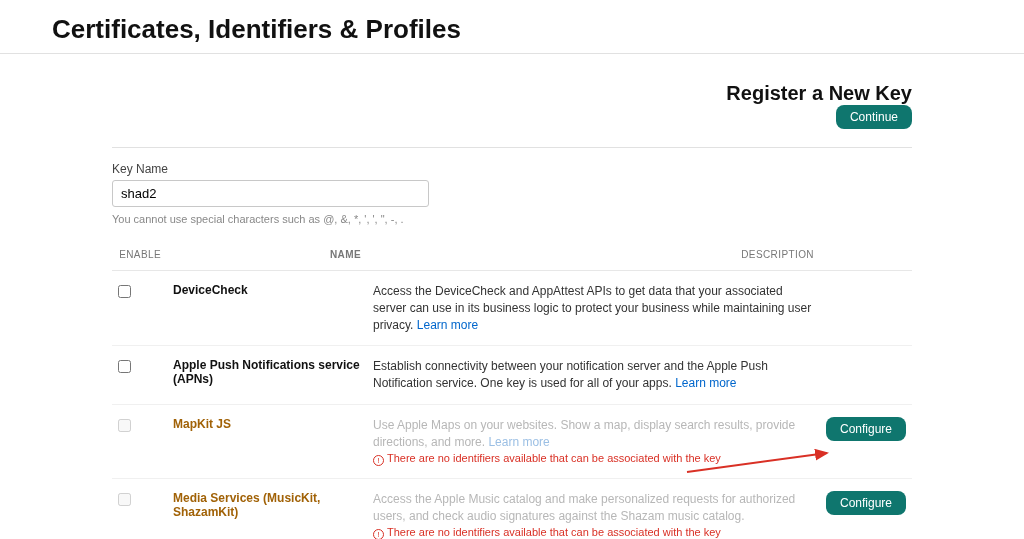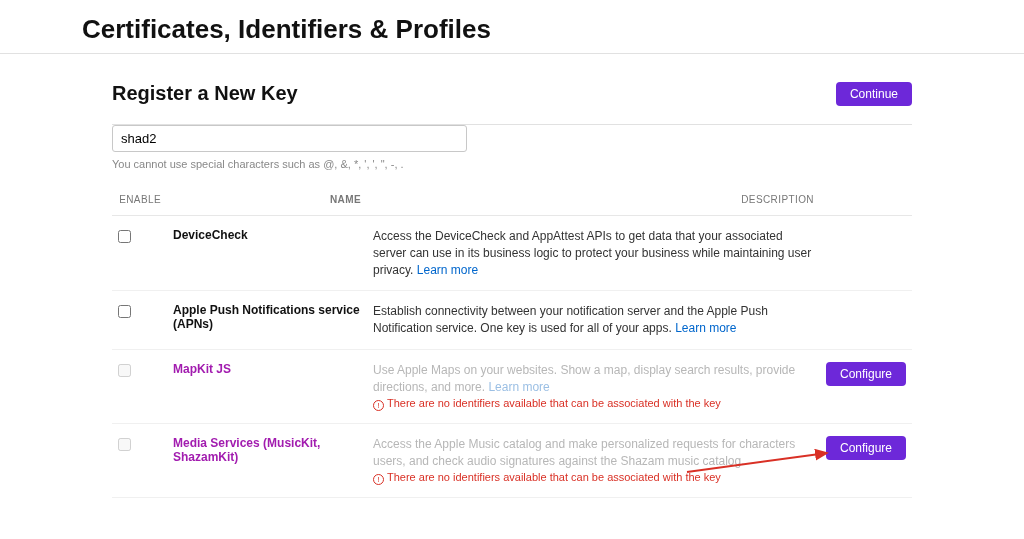--- a/index.html
+++ b/index.html
@@ -5,62 +5,64 @@
   * { box-sizing: border-box; margin: 0; padding: 0; }
   body {
     font-family: -apple-system, BlinkMacSystemFont, "Segoe UI", Helvetica, Arial, sans-serif;
     background: #fff;
     color: #111;
     width: 1024px;
   }
   .page-title {
     font-size: 26px;
     font-weight: 700;
-    padding: 14px 0 8px 82px;
+    padding: 14px 0 8px 52px;
     border-bottom: 1px solid #e1e1e1;
   }
   .container {
     margin: 0 auto;
     width: 800px;
     padding-top: 20px;
   }
   .back-link {
     color: #0066cc;
     font-size: 12px;
     cursor: pointer;
   }
   .header-row {
     display: flex;
     justify-content: space-between;
-    align-items: flex-start;
+    align-items: flex-end;
     margin: 8px 0 18px 0;
+    flex-direction: column;
   }
   .register-title {
     font-size: 20px;
     font-weight: 700;
   }
   .btn {
     font-size: 12px;
     padding: 5px 14px;
     border-radius: 4px;
     border: none;
     cursor: pointer;
   }
   .btn-disabled {
-    background: #6d28d9;
+    background: #0f766e;
     color: #fff;
+    border-radius: 8px;
   }
   .hr { border-top: 1px solid #e1e1e1; }
   .key-name-label {
     font-size: 12px;
     color: #444;
     margin: 14px 0 4px 0;
   }
   .key-input {
-    width: 355px;
+    width: 317px;
     padding: 5px 8px;
     font-size: 13px;
     border: 1px solid #c8c8c8;
     border-radius: 3px;
   }
   .hint {
     font-size: 11px;
     color: #888;
     margin: 6px 0 14px 0;
   }
@@ -81,21 +83,21 @@
     padding: 12px 6px;
     font-size: 12px;
     vertical-align: top;
     border-bottom: 1px solid #f0f0f0;
   }
   .col-enable { width: 55px; }
   .col-name { width: 200px; font-weight: 700; }
   .col-desc { color: #333; line-height: 1.4; }
   .col-action { width: 80px; text-align: right; }
   .disabled-row td { color: #b7b7b7; }
-  .disabled-row .col-name { color: #a21caf; }
+  .disabled-row .col-name { color: #a16207; }
   .disabled-row .learn { color: #9bbfe4; }
   .learn { color: #0066cc; cursor: pointer; }
   .err {
     color: #d93025;
     font-size: 11px;
   }
   .err::before {
     content: "①";
     content: "";
   }
@@ -128,20 +130,21 @@
 <div class="container content-wrap">
 
 
   <div class="header-row">
     <h2 class="register-title">Register a New Key</h2>
     <button class="btn btn-disabled">Continue</button>
   </div>
 
   <div class="hr"></div>
 
+  <div class="key-name-label">Key Name</div>
   <input class="key-input" type="text" value="shad2" style="">
   <div class="hint">You cannot use special characters such as @, &amp;, *, ', ', ", -, .</div>
 
   <table>
     <thead>
       <tr>
         <th class="col-enable">ENABLE</th>
         <th class="col-name">NAME</th>
         <th>DESCRIPTION</th>
         <th class="col-action"></th>
@@ -173,21 +176,21 @@
           <span>Use Apple Maps on your websites. Show a map, display search results, provide directions, and more.</span>
           <span class="learn">Learn more</span>
           <div class="err"><span class="err-icon">!</span><span>There are no identifiers available that can be associated with the key</span></div>
         </td>
         <td class="col-action"><button class="btn btn-disabled">Configure</button></td>
       </tr>
       <tr class="disabled-row">
         <td class="col-enable"><input type="checkbox" disabled="" style=""></td>
         <td class="col-name">Media Services (MusicKit, ShazamKit)</td>
         <td class="col-desc">
-          <span>Access the Apple Music catalog and make personalized requests for characters users, and check audio signatures against the Shazam music catalog.</span>
+          <span>Access the Apple Music catalog and make personalized requests for authorized users, and check audio signatures against the Shazam music catalog.</span>
           <div class="err"><span class="err-icon">!</span><span>There are no identifiers available that can be associated with the key</span></div>
         </td>
         <td class="col-action"><button class="btn btn-disabled">Configure</button></td>
       </tr>
 
     </tbody>
   </table>
 
   <svg class="arrow-svg" style="left:570px; top:393px;" width="160" height="30">
     <defs>

